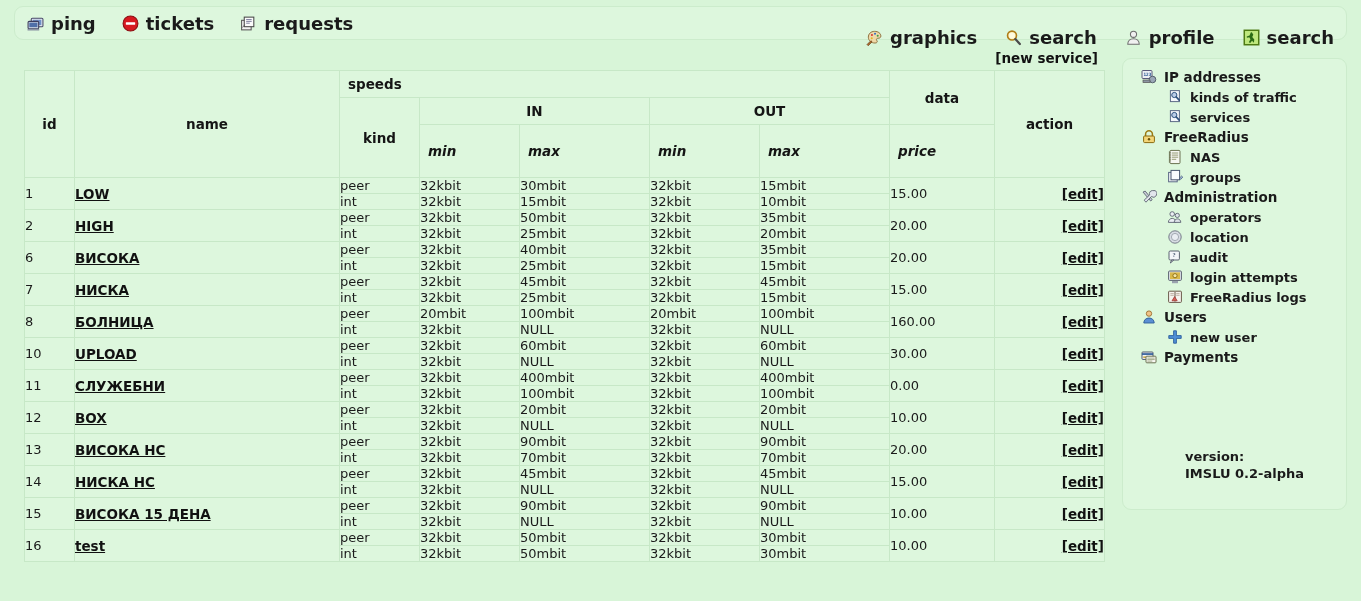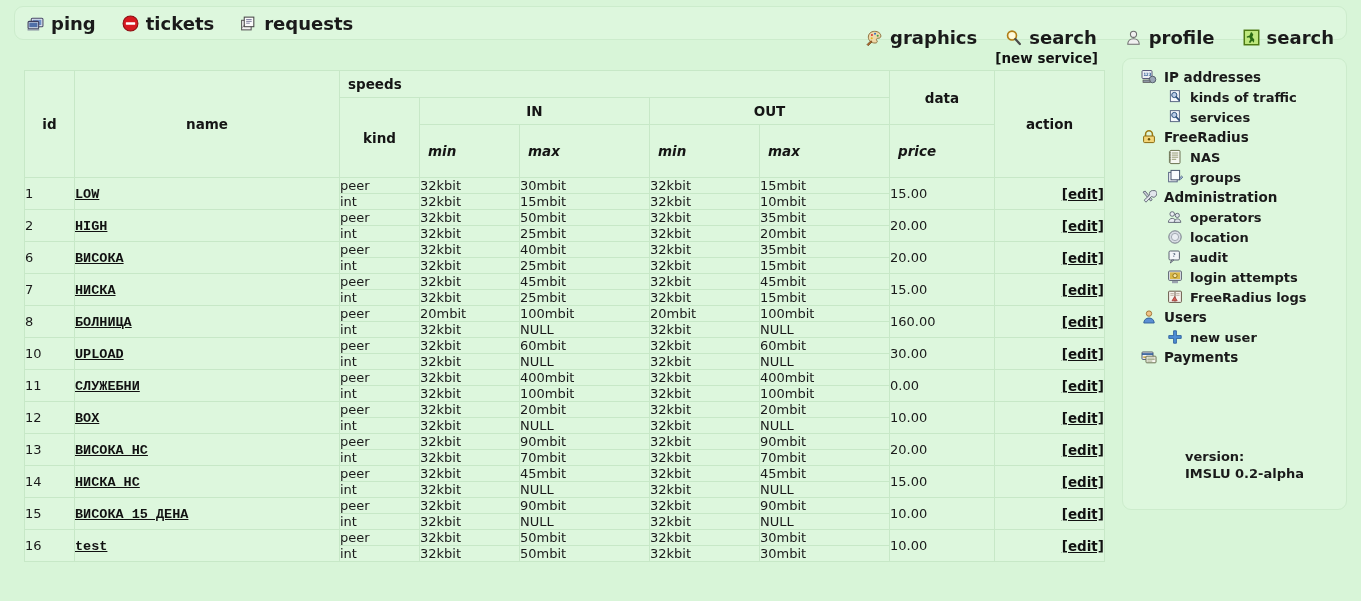--- a/index.html
+++ b/index.html
@@ -59,21 +59,21 @@
     padding: 5px 4px;
     color: #151515;
   }
   .sub-th { font-size: 13px; padding: 18px 4px !important; font-style: italic; }
   .th-left { text-align: left !important; padding-left: 8px !important; }
   td.cell { font-size: 13px; padding: 3px 7px; color: #1a1a1a; }
   td.c-id { text-align: left; padding-left: 10px; }
   td.c-name { padding-left: 12px; }
   .nm {
     font-weight: bold; font-size: 13.5px; color: #111;
-    text-decoration: underline; cursor: pointer; font-family: Liberation Mono, monospace;
+    text-decoration: underline; cursor: pointer;
   }
   .editlink {
     font-weight: bold; font-size: 13.5px; color: #111;
     text-decoration: underline; cursor: pointer;
   }
   td.c-act { text-align: right; padding-left: 14px; }
   td.c-price { padding-left: 10px; }
   .vtop { vertical-align: middle; }
   .nowrap { white-space: nowrap; }
 

